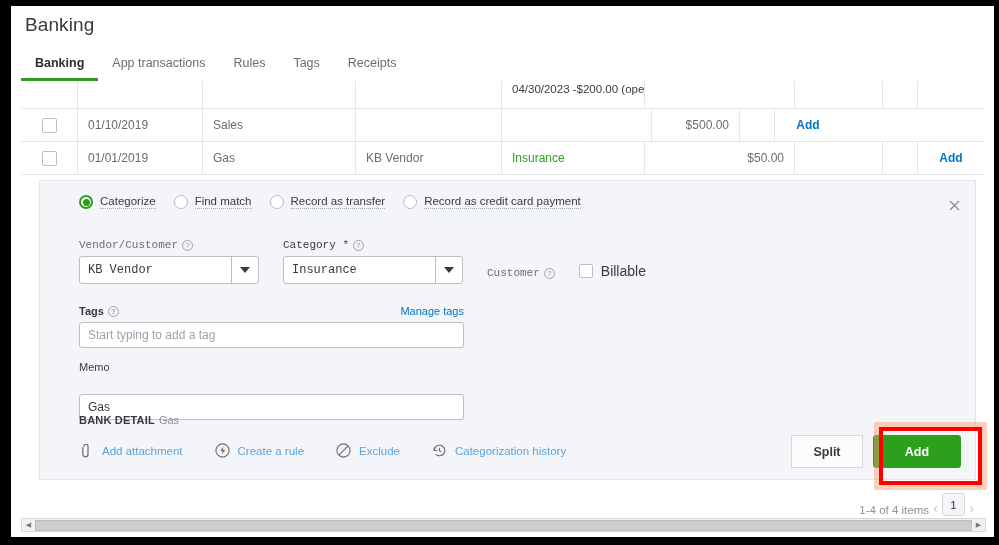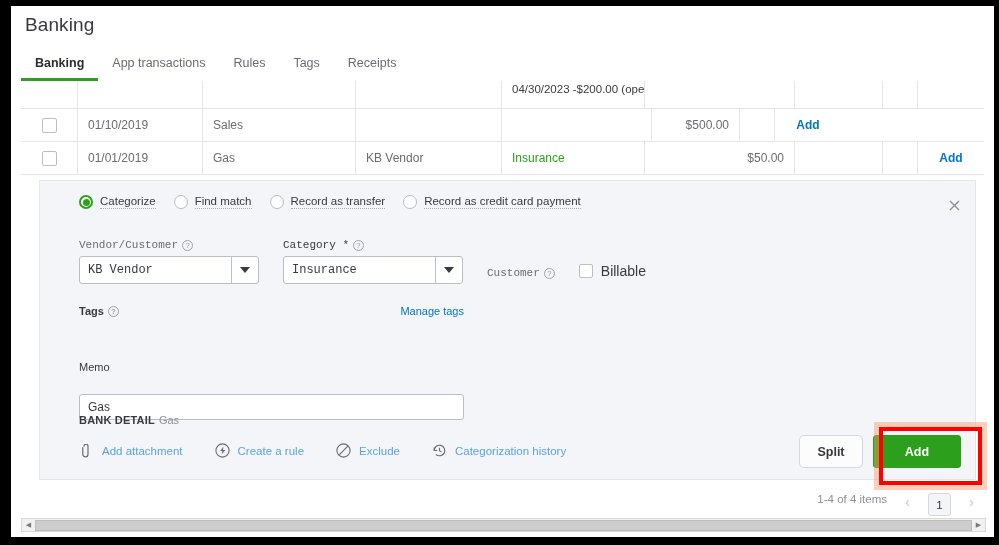--- a/index.html
+++ b/index.html
@@ -130,37 +130,37 @@
   .bankdetail b { color: #393a3d; font-weight: bold; letter-spacing: .2px; margin-top: 16px; }
   .bankdetail span { color: #8d9096; margin-left: 4px; }
 
   .actions { position: absolute; left: 39px; top: 262px; display: flex; align-items: center; gap: 32px; }
   .action { display: flex; align-items: center; gap: 8px; cursor: pointer; }
   .action .txt { font-size: 11.5px; color: #5ba4de; }
   .icn { width: 15px; height: 15px; display: flex; align-items: center; justify-content: center; flex: none; }
 
   .btn-row { position: absolute; right: 14px; top: 254px; display: flex; align-items: center; gap: 10px; }
   .btn-split {
-    width: 64px; height: 33px; background: #fcfcfd; border: 1px solid #d4d7dc; border-radius: 5px;
+    width: 72px; height: 33px; background: #fcfcfd; border: 1px solid #d4d7dc; border-radius: 0;
     font-size: 12.5px; font-weight: bold; color: #393a3d; display: flex; align-items: center;
     justify-content: center; cursor: pointer;
   }
   .btn-add {
     width: 88px; height: 33px; background: #2ca01c; border: 1px solid #2ca01c; border-radius: 3px;
     font-size: 12.5px; font-weight: bold; color: #fff; display: flex; align-items: center;
     justify-content: center; cursor: pointer;
   }
   .highlight-box {
     position: absolute; left: 868px; top: 421px; width: 103px; height: 58px;
     border: 4px solid #ff0000; box-shadow: 0 0 0 5px rgba(255,150,100,.45);
     pointer-events: none;
   }
 
   
-  .pager { position: absolute; right: 16px; top: 487px; display: flex; align-items: flex-start; gap: 14px; }
+  .pager { position: absolute; right: 16px; top: 487px; display: flex; align-items: flex-end; }
   .pager-count { font-size: 11.5px; color: #8d9096; }
   .pg-arrow { font-size: 15px; color: #c5c8ce; cursor: pointer; padding: 0 4px; }
   .pg-num {
     min-width: 23px; height: 23px; border: 1px solid #d4d7dc; border-radius: 3px; background: #f4f5f8;
     font-size: 11.5px; color: #393a3d; display: flex; align-items: center; justify-content: center; cursor: pointer;
   }
 
   
   .hscroll {
     position: absolute; left: 10px; bottom: 5px; width: 965px; height: 14px;
@@ -303,20 +303,21 @@
     </div>
 
     <div class="tags-sec">
       <div class="tags-head">
         <span class="lbl">
           <span>Tags</span>
           <span class="hint">?</span>
         </span>
         <span class="manage-tags">Manage tags</span>
       </div>
+      <div class="textinput ph">Start typing to add a tag</div>
     </div>
 
     <div class="memo-sec">
       <div class="lbl">Memo</div>
       <div class="textinput">Gas</div>
     </div>
 
     <div class="bankdetail">
       <b>BANK DETAIL</b><span>Gas</span>
     </div>

